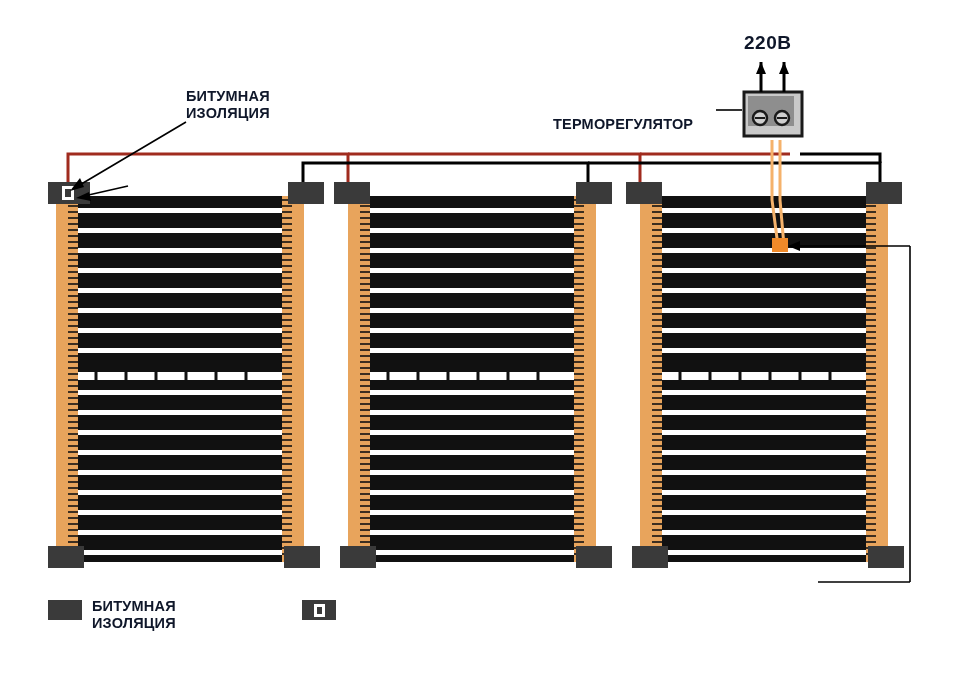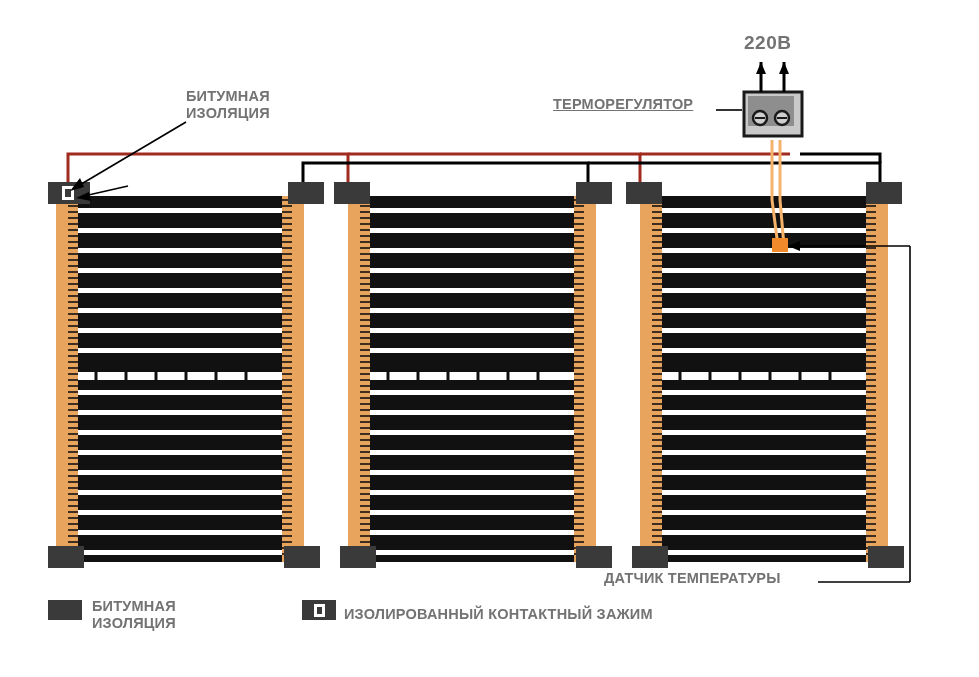--- a/index.html
+++ b/index.html
@@ -19,21 +19,21 @@
     left: 0;
     top: 0;
     width: 979px;
     height: 677px;
   }
   .lbl {
     position: absolute;
     font-weight: bold;
     font-size: 14.5px;
     line-height: 17px;
-    color: #737373;
+    color: #0f172a;
     letter-spacing: 0.2px;
     white-space: pre;
   }
   .lbl.volt {
     font-size: 19px;
     letter-spacing: 0.5px;
   }
   svg {
     display: block;
   }
@@ -633,24 +633,22 @@
       <rect x="302" y="600" width="34" height="20" fill="#3a3a3a"></rect>
       <rect x="314" y="604" width="11" height="13" fill="#ffffff"></rect>
       <rect x="317" y="607" width="5" height="7" fill="#3a3a3a"></rect>
     </g>
   </svg>
 
   <div class="lbl" style="left:186px; top:88px;">БИТУМНАЯ
 ИЗОЛЯЦИЯ</div>
 
 
-  <div class="lbl" style="left:553px; top:96px;text-decoration:underline;">ТЕРМОРЕГУЛЯТОР</div>
+  <div class="lbl" style="left:553px; top:116px;">ТЕРМОРЕГУЛЯТОР</div>
 
   <div class="lbl volt" style="left:744px; top:34px;">220В</div>
 
-  <div class="lbl" style="left:604px; top:570px;">ДАТЧИК ТЕМПЕРАТУРЫ</div>
 
   <div class="lbl" style="left:92px; top:598px;">БИТУМНАЯ
 ИЗОЛЯЦИЯ</div>
 
-  <div class="lbl" style="left:344px; top:606px;">ИЗОЛИРОВАННЫЙ КОНТАКТНЫЙ ЗАЖИМ</div>
 
 </div>
 
 </body></html>

